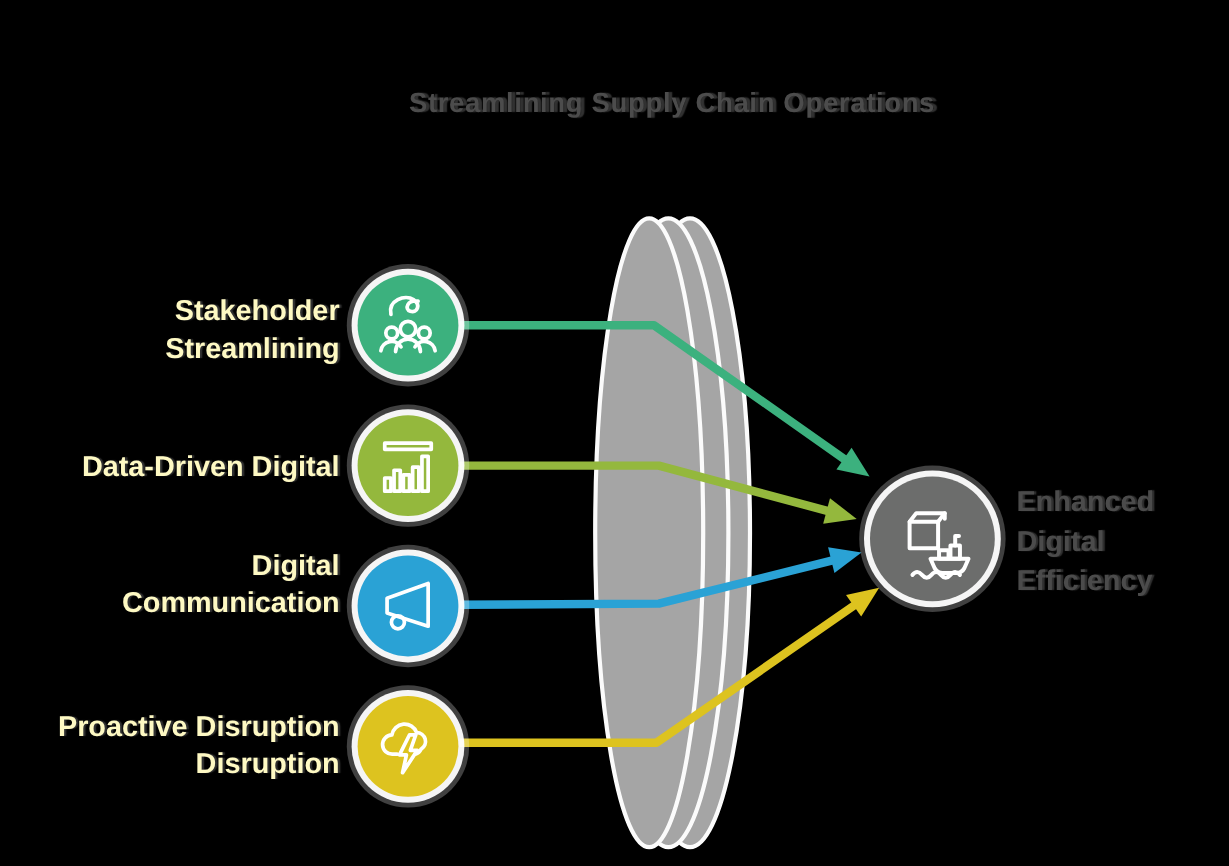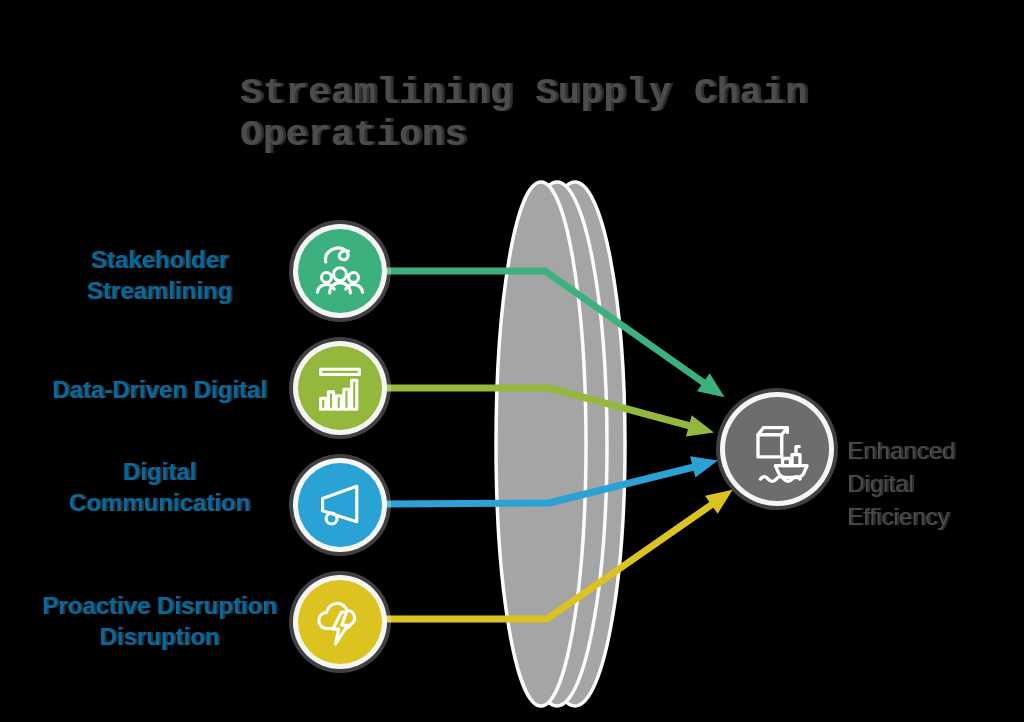--- a/index.html
+++ b/index.html
@@ -1,36 +1,34 @@
 <!DOCTYPE html>
 <html><head>
 <meta charset="utf-8">
 <style>
   html,body{margin:0;padding:0;background:#000;}
   #stage{
     position:relative;width:1024px;height:722px;background:#000;
     font-family:"Liberation Sans", sans-serif;overflow:hidden;
   }
   .title{
-    position:absolute;left:240px;top:72px;width:640px;
-    font-size:37px;font-weight:700;color:#4c4c4c;letter-spacing:.5px;
+    position:absolute;left:240px;top:72px;width:640px;text-align:center;
+    font-size:23px;font-weight:700;color:#4c4c4c;letter-spacing:.5px;
     text-shadow:3px 0 1px rgba(110,110,110,.45);
-    font-family:Liberation Mono, monospace;
   }
   .src-label{
-    position:absolute;left:36px;width:247px;text-align:center;
-    font-size:24px;font-weight:700;color:#0369a1;line-height:31px;
+    position:absolute;left:36px;width:247px;text-align:right;
+    font-size:24px;font-weight:700;color:#fef9c3;line-height:31px;
     text-shadow:2px 0 1px rgba(110,110,110,.45);
   }
   .src-label span{display:block;}
   .out-label{
     position:absolute;left:847px;top:402px;width:170px;text-align:left;
-    font-size:24px;font-weight:400;color:#4b4b4b;line-height:33px;
+    font-size:24px;font-weight:700;color:#4b4b4b;line-height:33px;
     text-shadow:2px 0 1px rgba(110,110,110,.45);
-    margin-top:32px;
   }
   .out-label span{display:block;}
   .circle{
     position:absolute;border-radius:50%;
     box-shadow:0 0 0 5px rgba(255,255,255,.95), 0 0 0 9px rgba(255,255,255,.25);
     display:flex;align-items:center;justify-content:center;
   }
   .src-circle{width:84px;height:84px;left:298px;}
   .out-circle{width:104px;height:104px;left:725px;top:397px;background:#6c6d6c;}
   .circle svg{display:block;}

